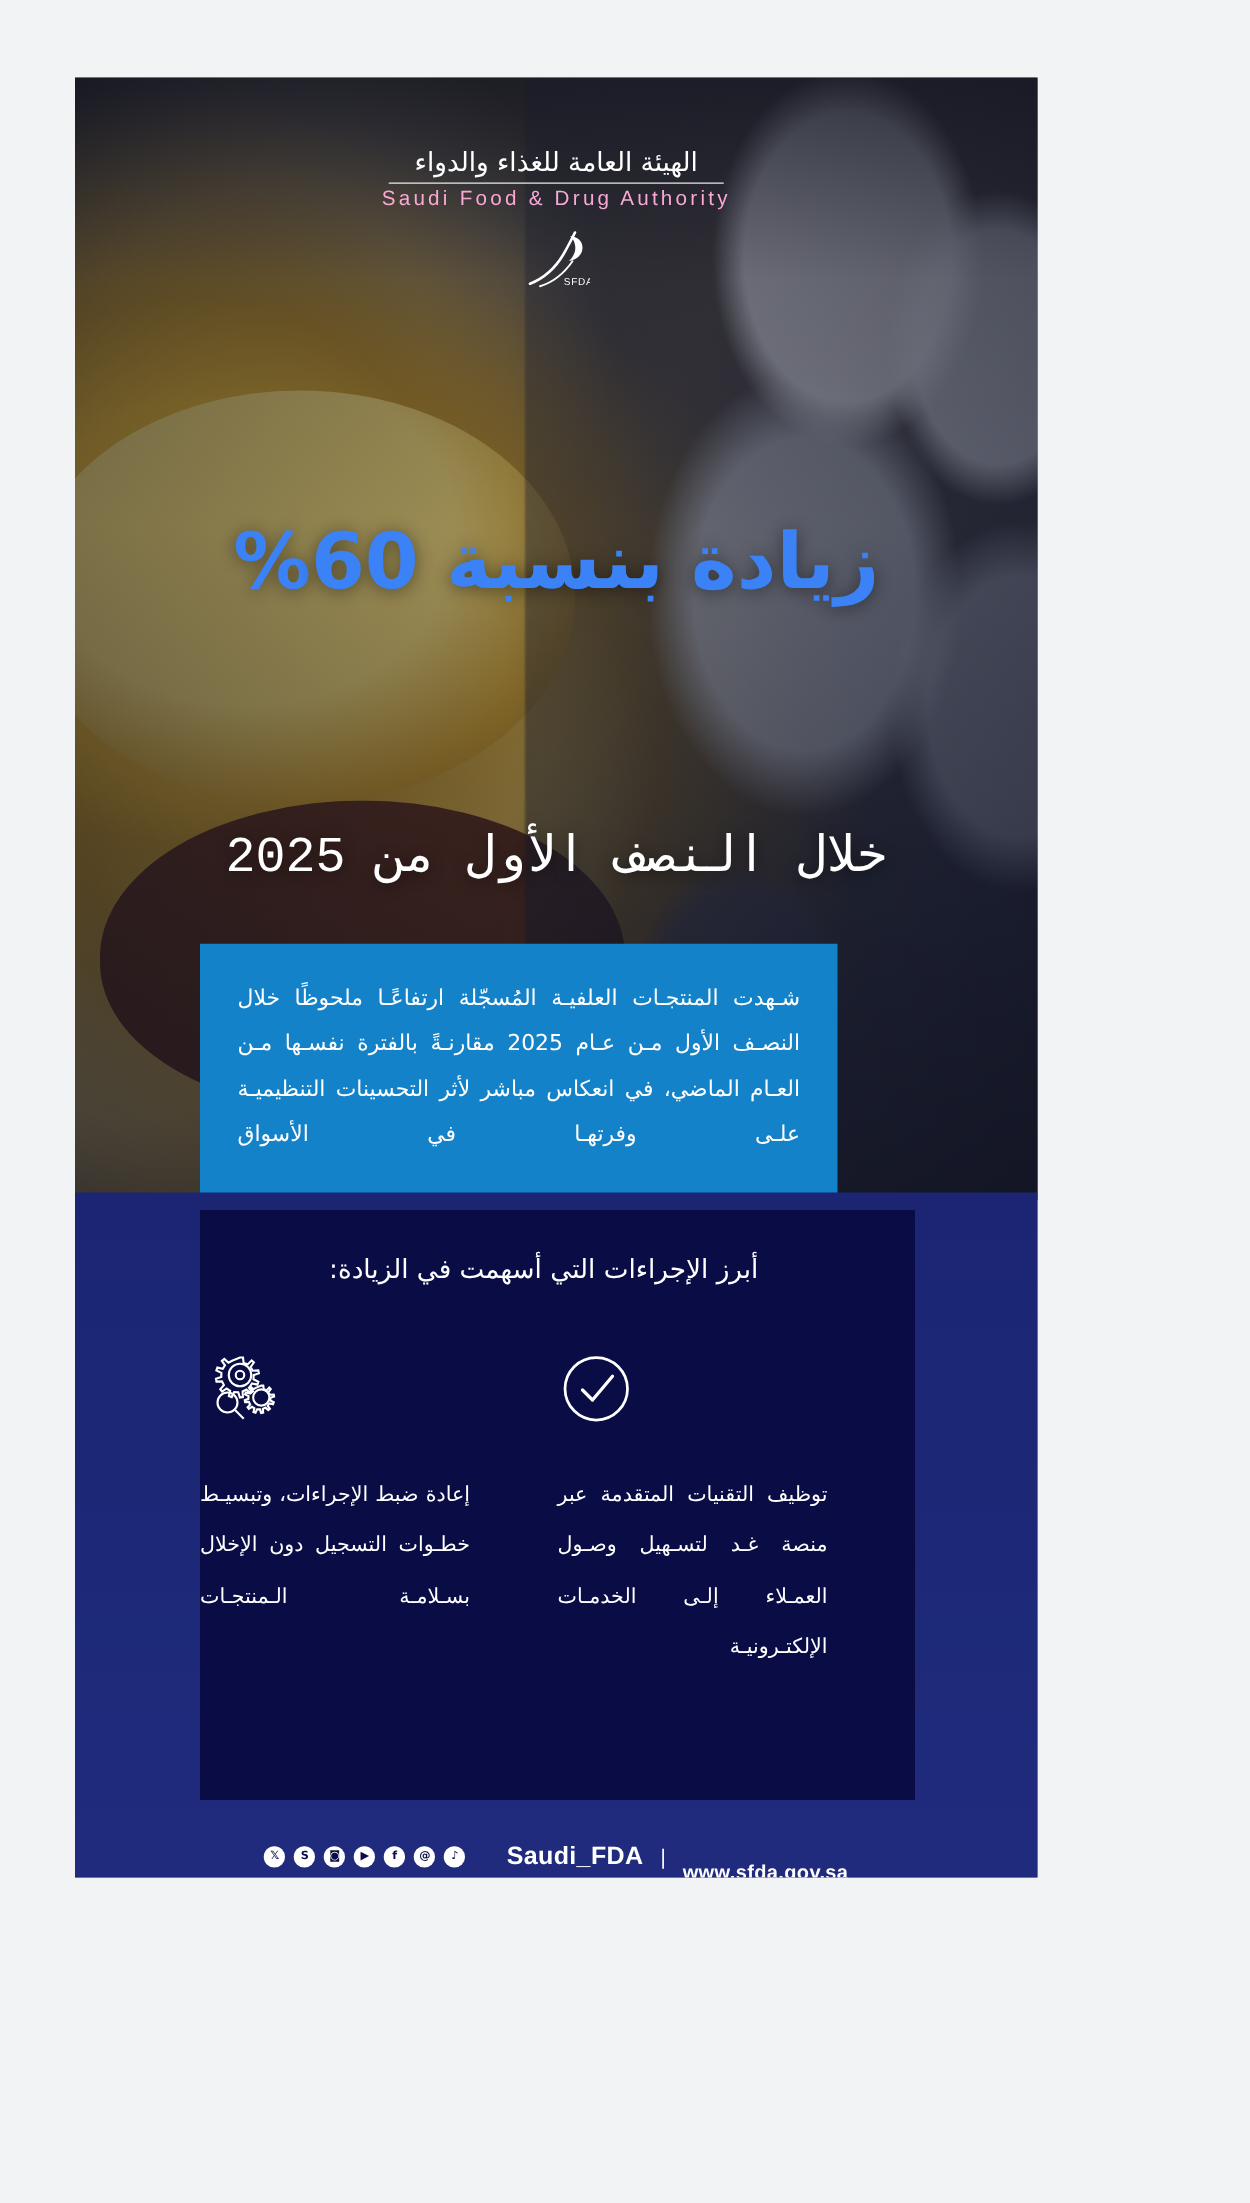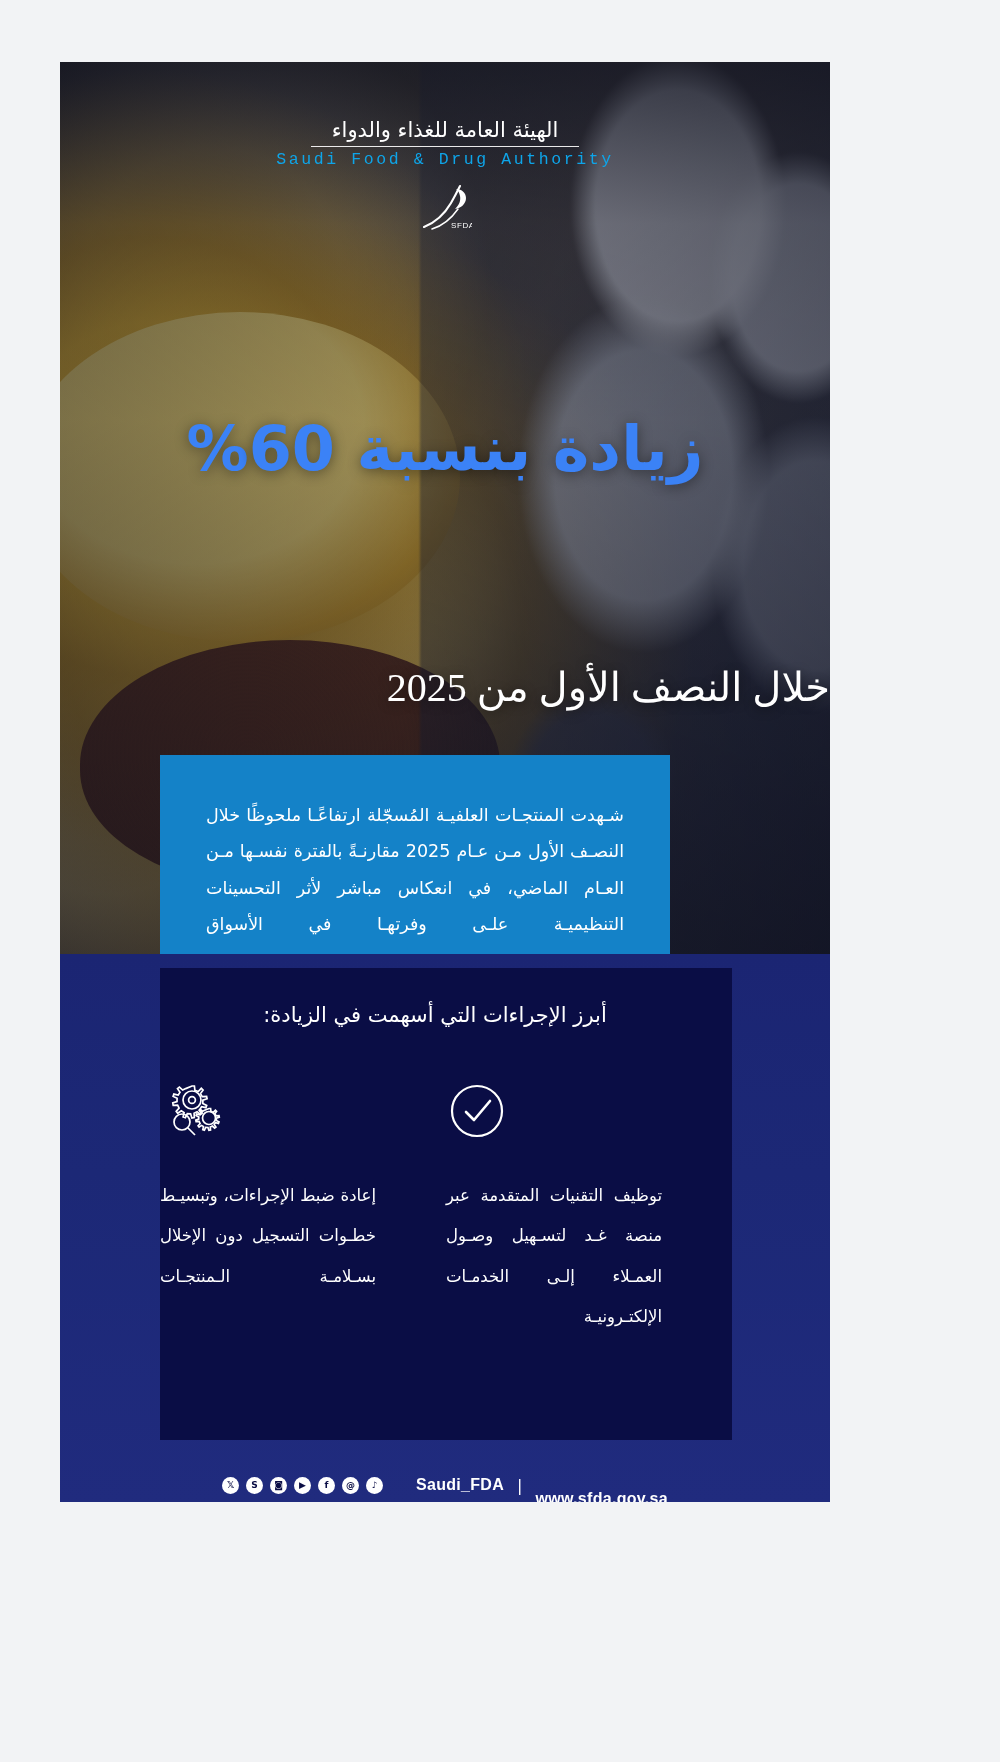--- a/index.html
+++ b/index.html
@@ -71,50 +71,50 @@
     direction:ltr;
     flex-direction:column;
   }
   .logo-text{display:flex;flex-direction:column;align-items:center;}
   .logo-ar{
     color:#ffffff;font-size:21px;letter-spacing:.5px;line-height:1.15;
     font-family:"DejaVu Sans","Liberation Sans",sans-serif;white-space:nowrap;
   }
   .logo-rule{width:268px;height:1px;background:rgba(255,255,255,.9);margin:4px 0 3px;}
   .logo-en{
-    color:#0ea5e9;font-size:16.5px;letter-spacing:2.6px;white-space:nowrap;
-    font-family:Liberation Mono, monospace;
+    color:#f9a8d4;font-size:16.5px;letter-spacing:2.6px;white-space:nowrap;
+    font-family:Liberation Sans, sans-serif;
   }
   .logo-mark{width:54px;height:50px;flex:0 0 auto;}
   
   .headline{
     position:absolute;left:0;top:350px;width:770px;
     text-align:center;color:#3b82f6;
     text-shadow:0 2px 14px rgba(0,0,0,.45);
   }
   .headline .l1,.headline .l2{
     font-size:62px;font-weight:bold;line-height:1.20;letter-spacing:0;
     font-family:"DejaVu Sans","Liberation Sans",sans-serif;
   }
   .sub{
     position:absolute;left:0;top:600px;width:770px;
-    color:#ffffff;
+    text-align:center;color:#ffffff;
     font-size:40px;line-height:1.3;
     text-shadow:0 2px 12px rgba(0,0,0,.45);
-    font-family:Liberation Serif, serif;
+    font-family:Liberation Mono, monospace;
   }
   
   .callout{
     position:absolute;left:100px;top:693px;width:510px;
     background:#1482c8;
     padding:26px 30px 28px;
     box-sizing:border-box;
   }
   .callout p{
-    margin:16px;color:#ffffff;font-size:17.5px;line-height:2.08;
+    margin:0;color:#ffffff;font-size:17.5px;line-height:2.08;
     text-align:justify;text-align-last:justify;
     font-family:"DejaVu Sans","Liberation Sans",sans-serif;
   }
   
   .navy{
     position:absolute;left:0;top:892px;width:770px;height:548px;
     background:linear-gradient(180deg,#1b2573 0%,#1c2876 40%,#202b7e 100%);
   }
   .inner-panel{
     position:absolute;left:100px;top:906px;width:572px;height:472px;
@@ -141,21 +141,21 @@
     position:absolute;left:0;top:1400px;width:770px;
     display:flex;align-items:center;justify-content:center;gap:7px;direction:ltr;
   }
   .sicon{
     width:17px;height:17px;border-radius:50%;background:#ffffff;
     display:flex;align-items:center;justify-content:center;
     color:#0a0d45;font-size:9px;font-weight:bold;line-height:1;
     font-family:"DejaVu Sans","Liberation Sans",sans-serif;
   }
   .handle{
-    color:#ffffff;font-size:16px;font-weight:bold;margin-left:26px;letter-spacing:.3px;
+    color:#ffffff;font-size:20px;font-weight:bold;margin-left:26px;letter-spacing:.3px;
     font-family:"Liberation Sans",sans-serif;
   }
   .divider{color:#ffffff;font-size:16px;margin:0 6px;}
   .site{
     color:#ffffff;font-size:16px;font-weight:bold;letter-spacing:.3px;
     font-family:"Liberation Sans",sans-serif;
     margin-top:28px;
   }
 </style>
 </head>

